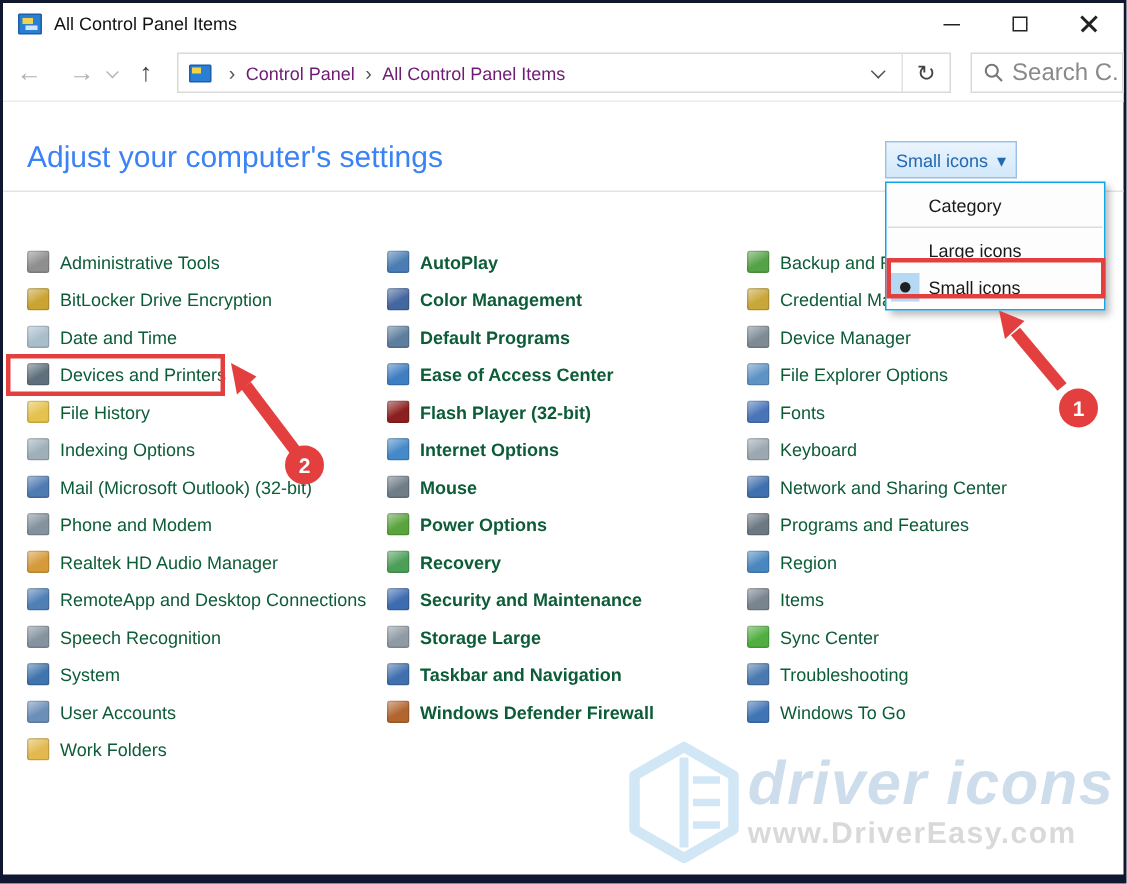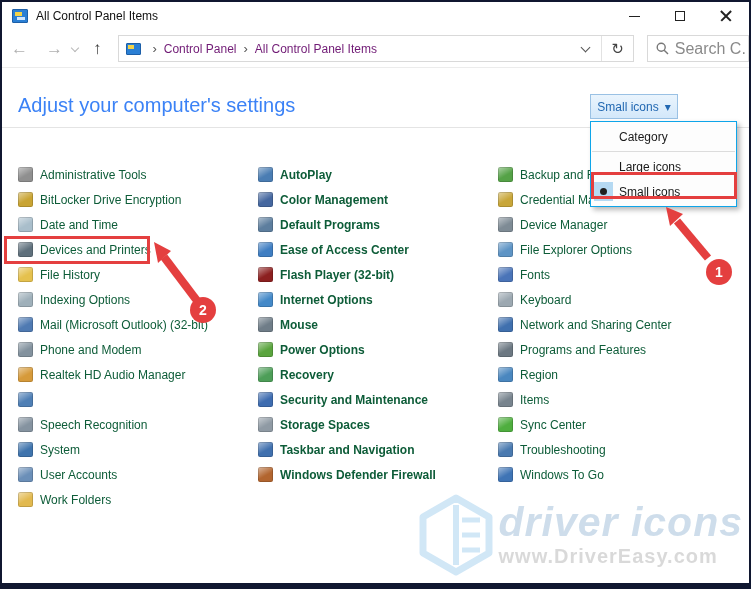--- a/index.html
+++ b/index.html
@@ -180,20 +180,21 @@
       <div class="cp-item">
         <span class="cp-icon" style="background: linear-gradient(150deg, rgba(255, 255, 255, 0.55), rgba(255, 255, 255, 0) 55%), rgb(131, 146, 158);"></span>
         <span class="cp-label">Phone and Modem</span>
       </div>
       <div class="cp-item">
         <span class="cp-icon" style="background: linear-gradient(150deg, rgba(255, 255, 255, 0.55), rgba(255, 255, 255, 0) 55%), rgb(214, 154, 58);"></span>
         <span class="cp-label">Realtek HD Audio Manager</span>
       </div>
       <div class="cp-item">
         <span class="cp-icon" style="background: linear-gradient(150deg, rgba(255, 255, 255, 0.55), rgba(255, 255, 255, 0) 55%), rgb(79, 127, 181);"></span>
+        <span class="cp-label">RemoteApp and Desktop Connections</span>
       </div>
       <div class="cp-item">
         <span class="cp-icon" style="background: linear-gradient(150deg, rgba(255, 255, 255, 0.55), rgba(255, 255, 255, 0) 55%), rgb(133, 147, 160);"></span>
         <span class="cp-label">Speech Recognition</span>
       </div>
       <div class="cp-item">
         <span class="cp-icon" style="background: linear-gradient(150deg, rgba(255, 255, 255, 0.55), rgba(255, 255, 255, 0) 55%), rgb(63, 116, 173);"></span>
         <span class="cp-label">System</span>
       </div>
       <div class="cp-item">
@@ -241,21 +242,21 @@
       <div class="cp-item">
         <span class="cp-icon" style="background: linear-gradient(150deg, rgba(255, 255, 255, 0.55), rgba(255, 255, 255, 0) 55%), rgb(77, 158, 88);"></span>
         <span class="cp-label">Recovery</span>
       </div>
       <div class="cp-item">
         <span class="cp-icon" style="background: linear-gradient(150deg, rgba(255, 255, 255, 0.55), rgba(255, 255, 255, 0) 55%), rgb(62, 108, 176);"></span>
         <span class="cp-label">Security and Maintenance</span>
       </div>
       <div class="cp-item">
         <span class="cp-icon" style="background: linear-gradient(150deg, rgba(255, 255, 255, 0.55), rgba(255, 255, 255, 0) 55%), rgb(143, 154, 164);"></span>
-        <span class="cp-label">Storage Spaces</span>
+        <span class="cp-label">Storage Large</span>
       </div>
       <div class="cp-item">
         <span class="cp-icon" style="background: linear-gradient(150deg, rgba(255, 255, 255, 0.55), rgba(255, 255, 255, 0) 55%), rgb(64, 112, 174);"></span>
         <span class="cp-label">Taskbar and Navigation</span>
       </div>
       <div class="cp-item">
         <span class="cp-icon" style="background: linear-gradient(150deg, rgba(255, 255, 255, 0.55), rgba(255, 255, 255, 0) 55%), rgb(178, 101, 47);"></span>
         <span class="cp-label">Windows Defender Firewall</span>
       </div>
     </div>

